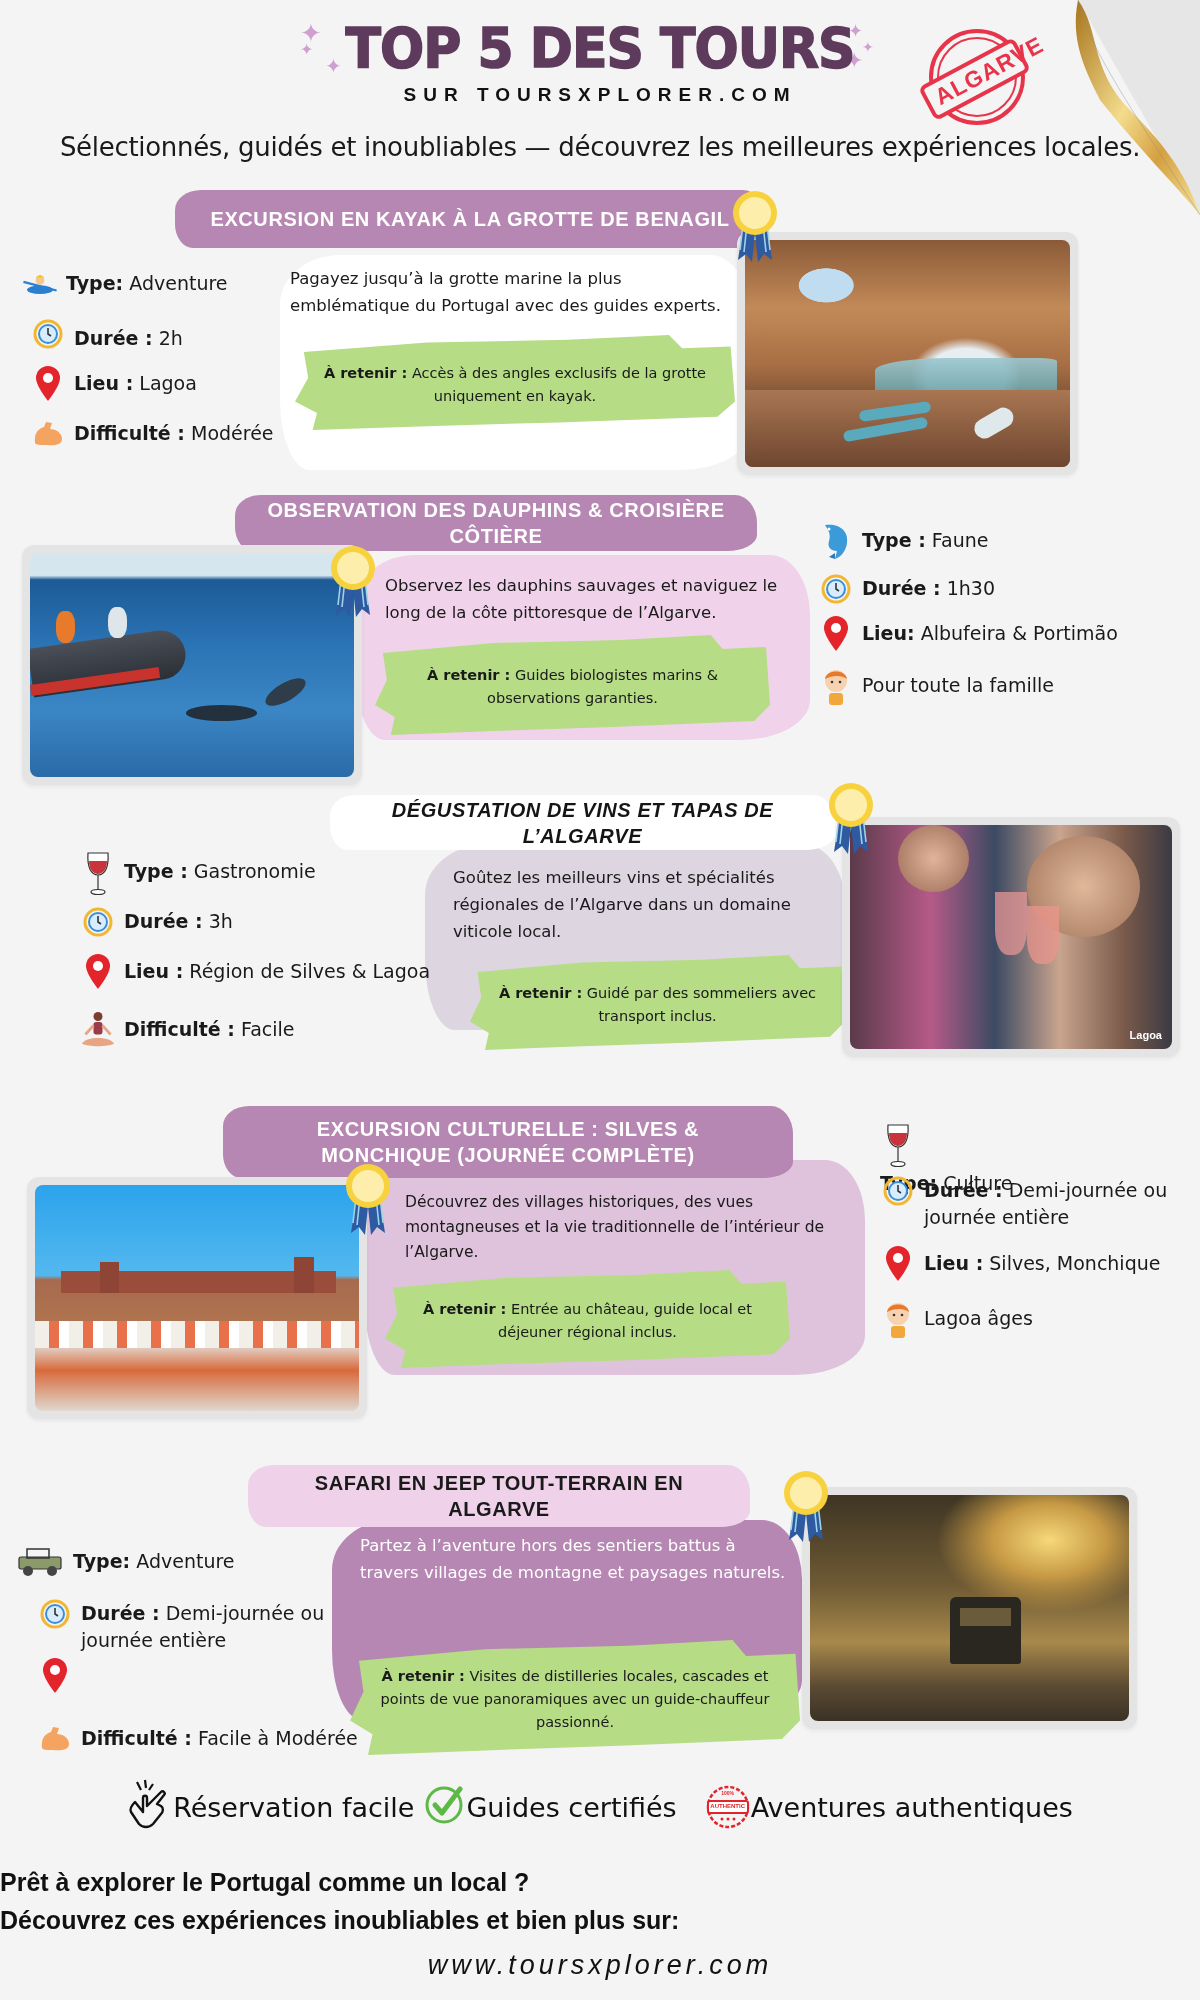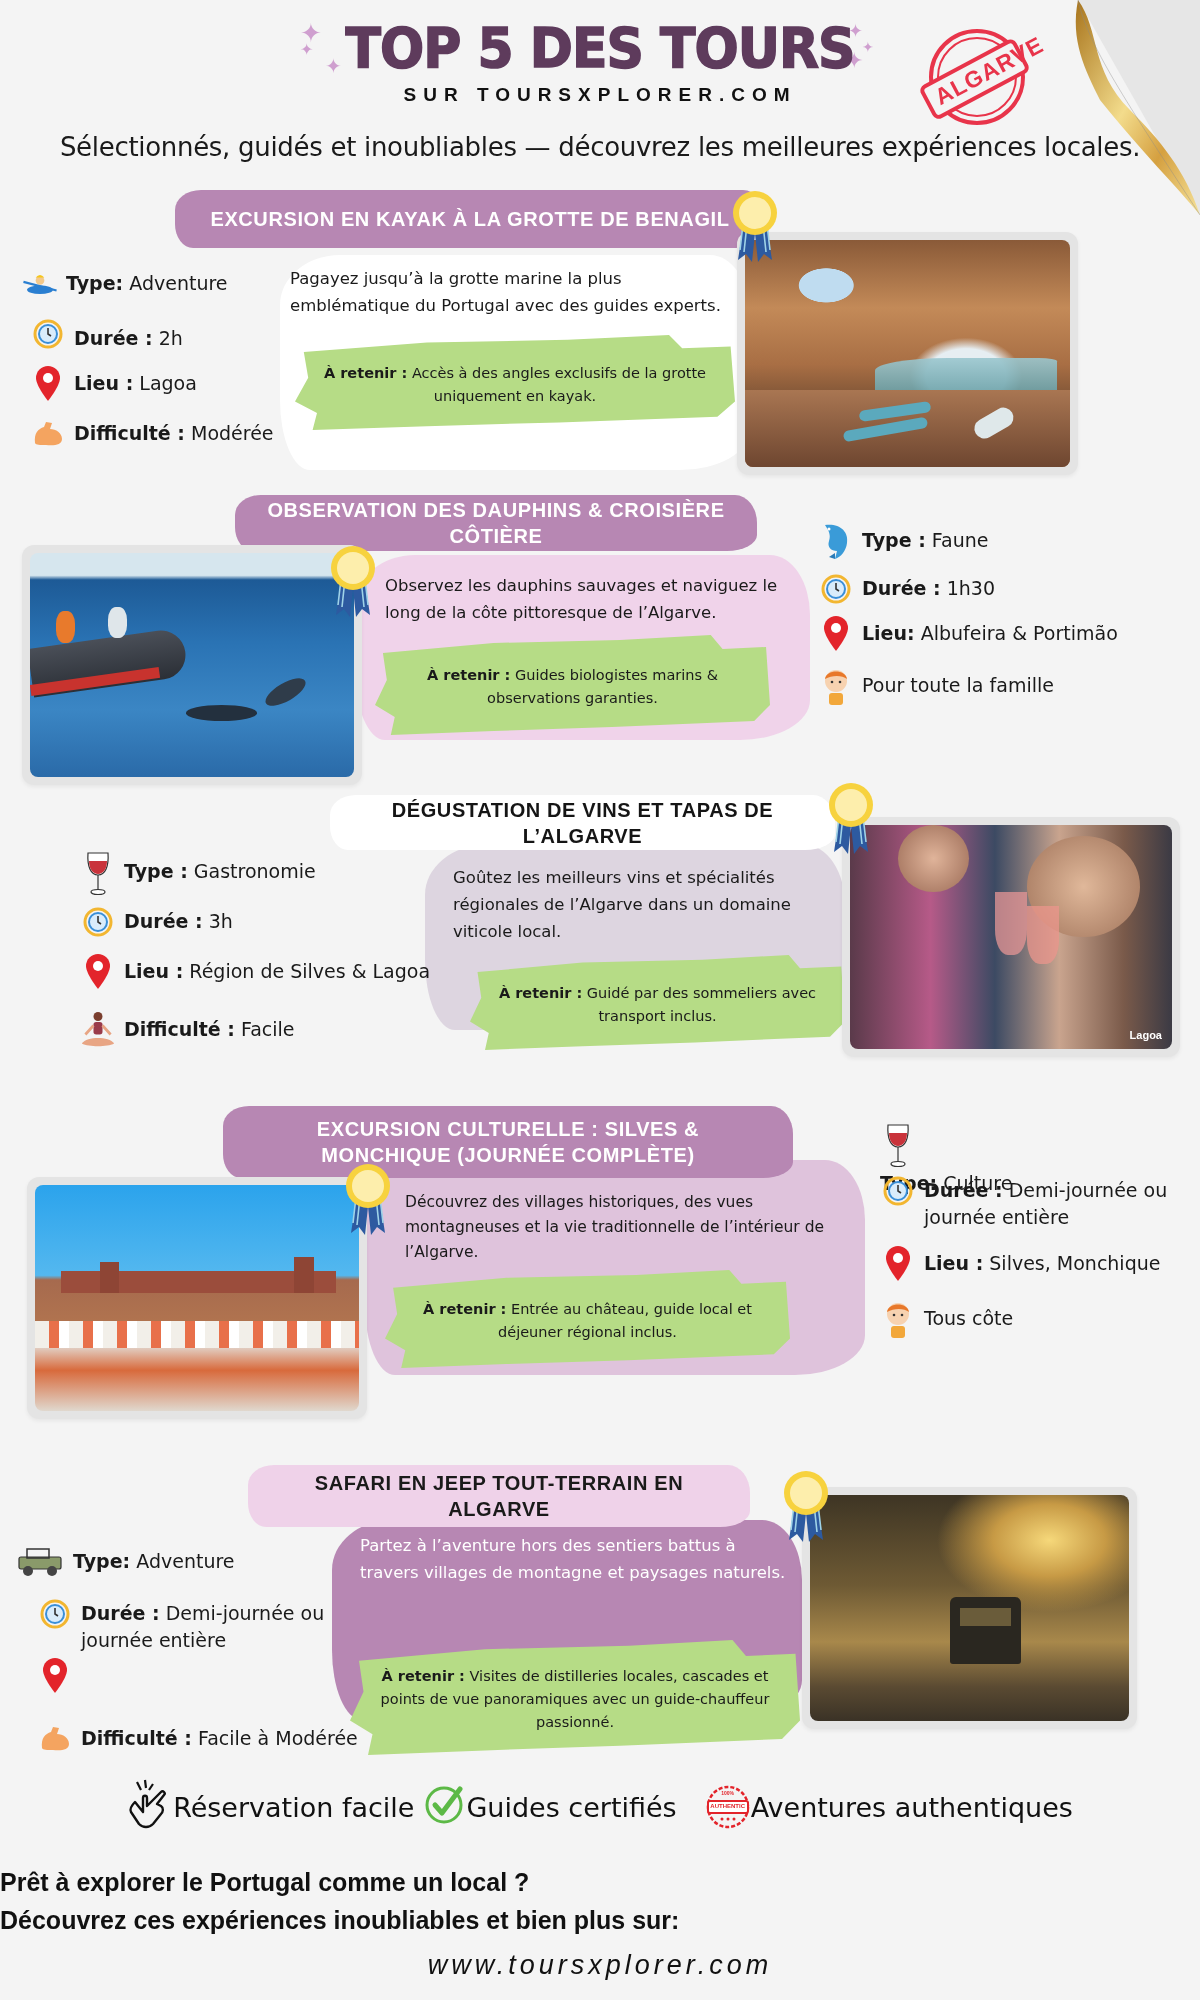--- a/index.html
+++ b/index.html
@@ -12,21 +12,21 @@
   .subtitle { left: 0; width: 1200px; top: 84px; text-align: center; font-family: "Liberation Sans", sans-serif; font-weight: 700; font-size: 19px; letter-spacing: 7px; color: #111; }
   .tagline { left: 0; width: 1200px; top: 132px; text-align: center; font-family: "DejaVu Sans", sans-serif; font-size: 26px; color: #1a1a1a; letter-spacing: -0.3px; }
   .sparkle { color: #cf9fcf; line-height: 1; }
 
   .stamp { left: 915px; top: 22px; width: 120px; height: 110px; }
   .curl { right: 0; top: 0; width: 170px; height: 215px; }
 
   
   .heading { display: flex; align-items: center; justify-content: center; text-align: center; font-family: "Liberation Sans", sans-serif; font-weight: 700; font-size: 20px; letter-spacing: 0.6px; line-height: 1.3; border-radius: 26px 22px 30px 18px / 20px 28px 16px 24px; padding: 0 14px; }
   .h-purple { background: #b787b3; color: #fff; }
-  .h-white { background: #ffffff; color: #151515; }
+  .h-white { background: #ffffff; color: #151515; font-style: italic; }
   .h-pink { background: #efd2e9; color: #1a1a1a; }
 
   
   .card { border-radius: 60px 40px 70px 30px / 50px 60px 40px 70px; }
   .card-white { background: #ffffff; }
   .card-pink { background: #f0d3ea; }
   .card-mauve { background: #ddd5e0; }
   .card-lilac { background: #dfc3dc; }
   .card-purple { background: #b787b3; }
 
@@ -368,21 +368,21 @@
   <div class="info-row" style="left:880px; top:1305px;">
     <span class="ic">
         <svg width="28" height="38" viewBox="0 0 28 38">
           <circle cx="14" cy="14" r="11" fill="#f7d2b0"></circle>
           <path d="M3 12 C4 2 24 2 25 12 C20 8 10 8 3 12 Z" fill="#e8782a"></path>
           <circle cx="10" cy="15" r="1.3" fill="#333"></circle>
           <circle cx="18" cy="15" r="1.3" fill="#333"></circle>
           <rect x="7" y="26" width="14" height="12" rx="3" fill="#f2a73a"></rect>
         </svg>
       </span>
-    <span><b></b><span>Tous côte</span></span>
+    <span><b></b><span>Lagoa âges</span></span>
   </div>
 </div>
 
 <div class="abs card card-purple" style="left:332px; top:1520px; width:470px; height:200px;"></div>
 <div class="abs heading h-pink" style="left:248px; top:1465px; width:502px; height:62px;">
   <span>SAFARI EN JEEP TOUT-TERRAIN EN ALGARVE</span>
 </div>
 <div class="abs desc desc-light" style="left:360px; top:1532px; width:430px;">Partez à l’aventure hors des sentiers battus à travers villages de montagne et paysages naturels.</div>
 <div class="abs retenir" style="left:350px; top:1640px; width:450px; height:115px;">
   <span><b>À retenir :</b> <span>Visites de distilleries locales, cascades et points de vue panoramiques avec un guide-chauffeur passionné.</span></span>

